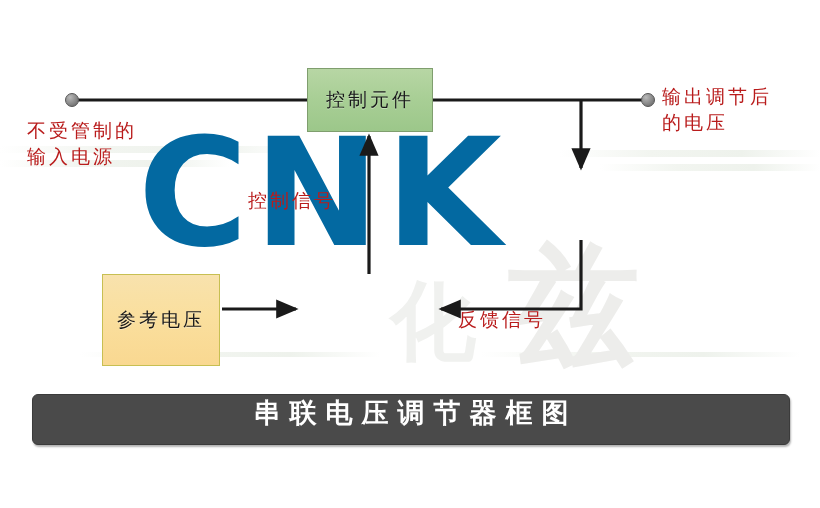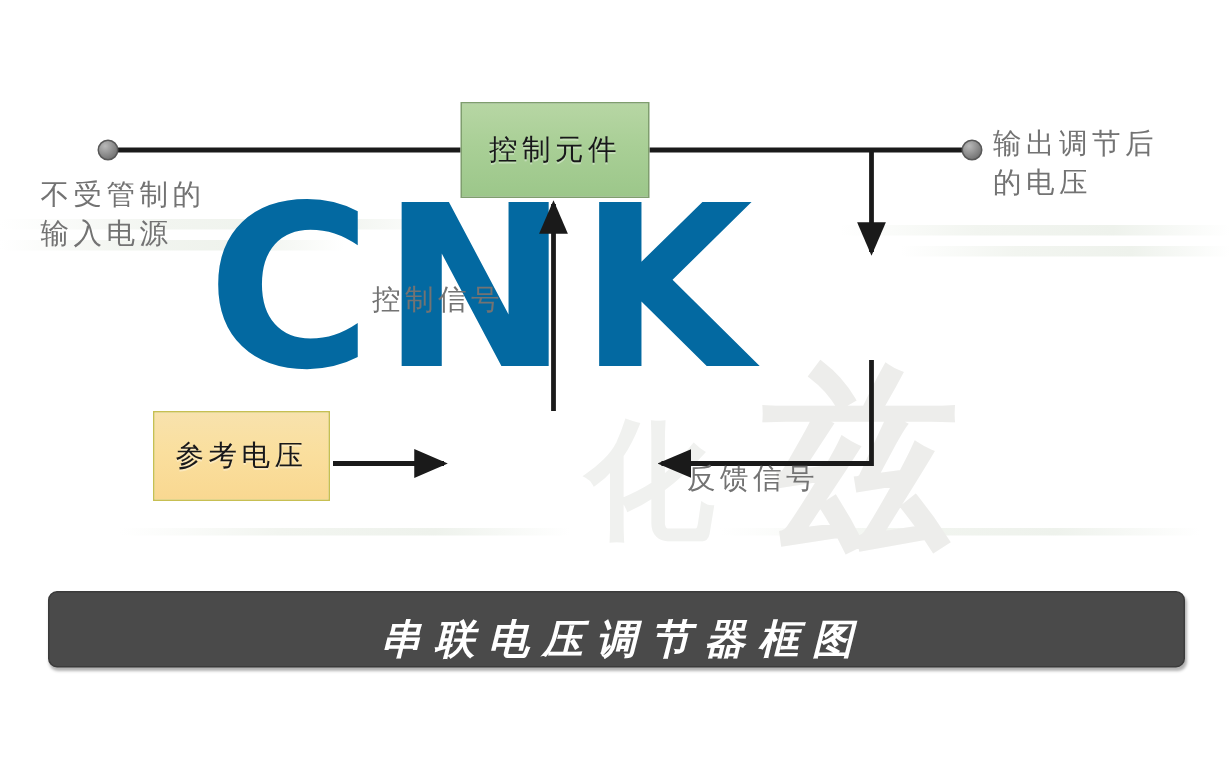--- a/index.html
+++ b/index.html
@@ -105,30 +105,30 @@
     top: 274px;
     width: 137px;
     height: 69px;
     border: 1px solid #c8805a;
     background: linear-gradient(180deg, #f3c0a3 0%, #f2ae8c 50%, #f0a27c 100%);
   }
   #block-reference {
     left: 102px;
     top: 274px;
     width: 118px;
-    height: 60px;
+    height: 92px;
     border: 1px solid #c7bf52;
     background: linear-gradient(180deg, #f8e2ad 0%, #fadf9e 45%, #f9d891 100%);
   }
 
   
   .label {
     position: absolute;
     z-index: 2;
-    color: #737373;
+    color: #b91c1c;
     font-size: 19px;
     letter-spacing: 3px;
     line-height: 26px;
     white-space: pre-line;
     font-weight: 500;
   }
   #label-input {
     left: 27px;
     top: 118px;
   }
@@ -151,23 +151,22 @@
     left: 32px;
     top: 394px;
     width: 756px;
     height: 49px;
     z-index: 3;
     background: #4a4a4a;
     border-radius: 6px;
     border: 1px solid #3b3b3b;
     box-shadow: 1px 2px 2px rgba(0,0,0,0.30);
     display: flex;
-    align-items: flex-end;
+    align-items: flex-start;
     justify-content: center;
-    font-style: italic;
   }
   #title-text {
     color: #ffffff;
     font-size: 27px;
     letter-spacing: 9px;
     font-weight: 700;
     text-indent: 9px;
   }
 </style>
 </head>

